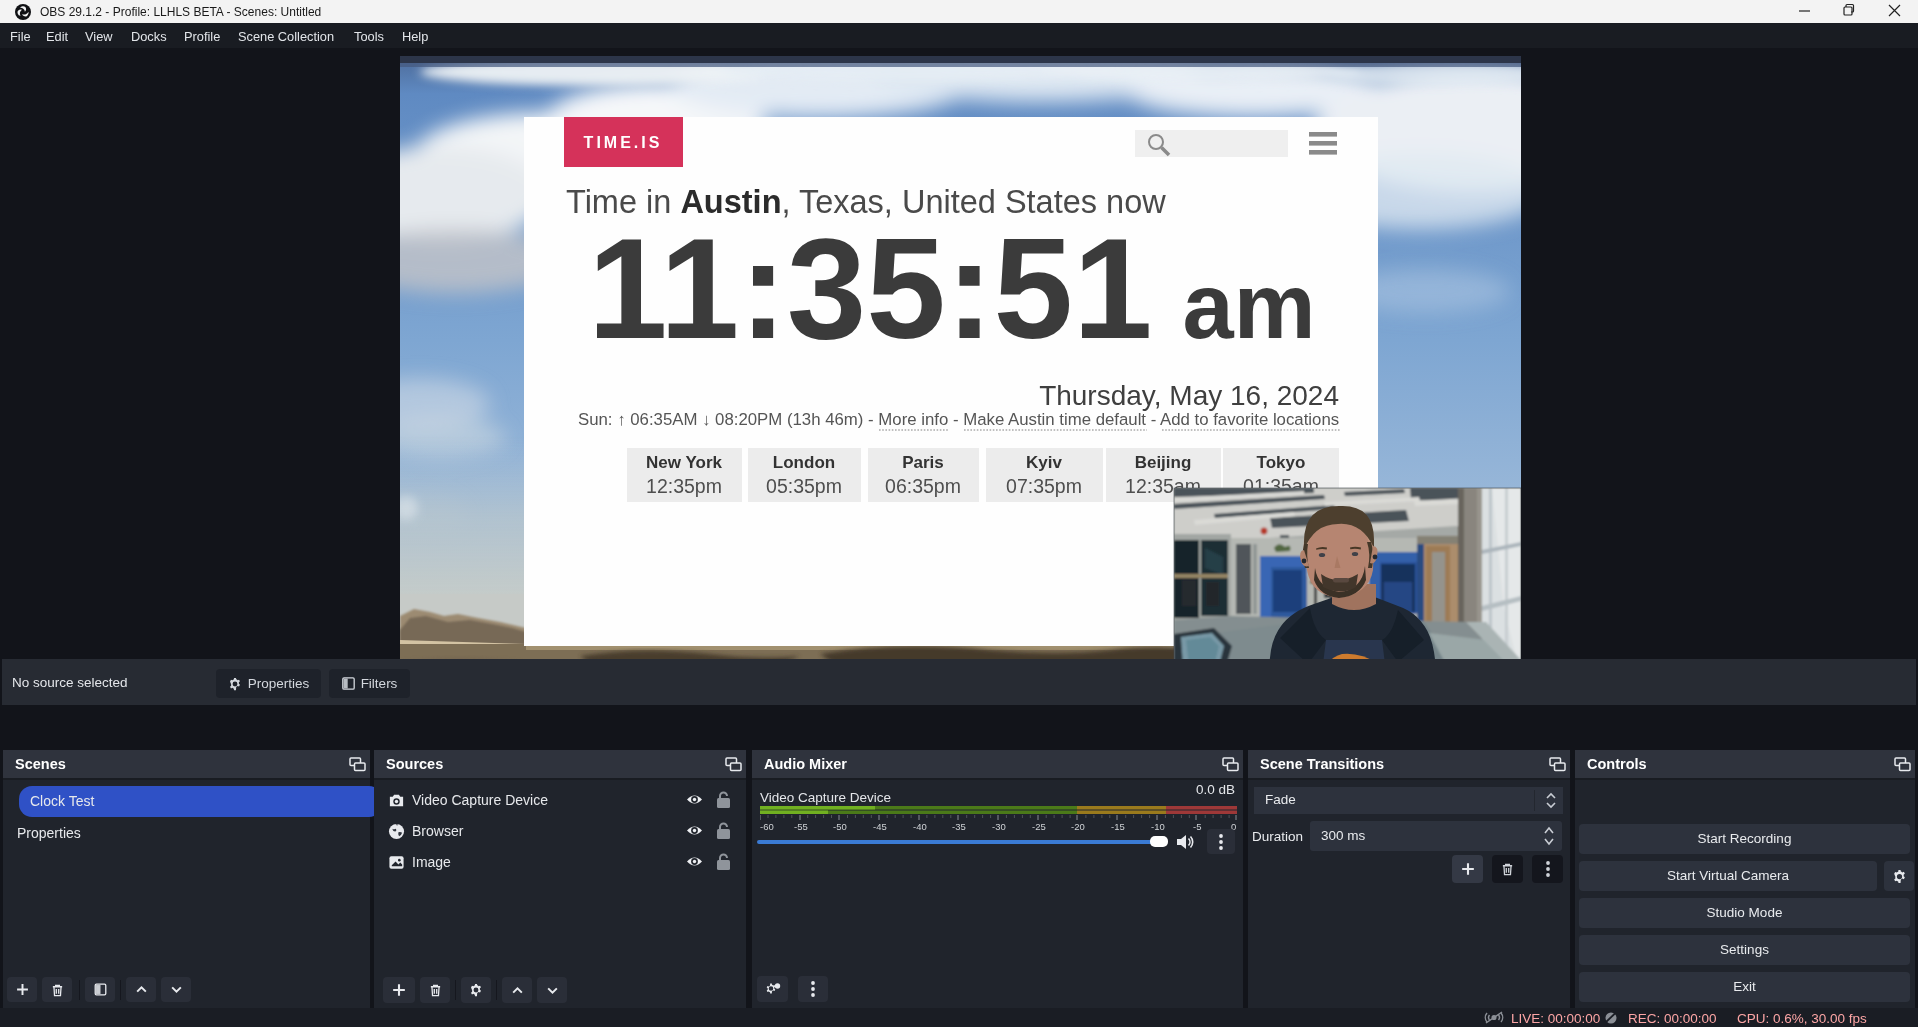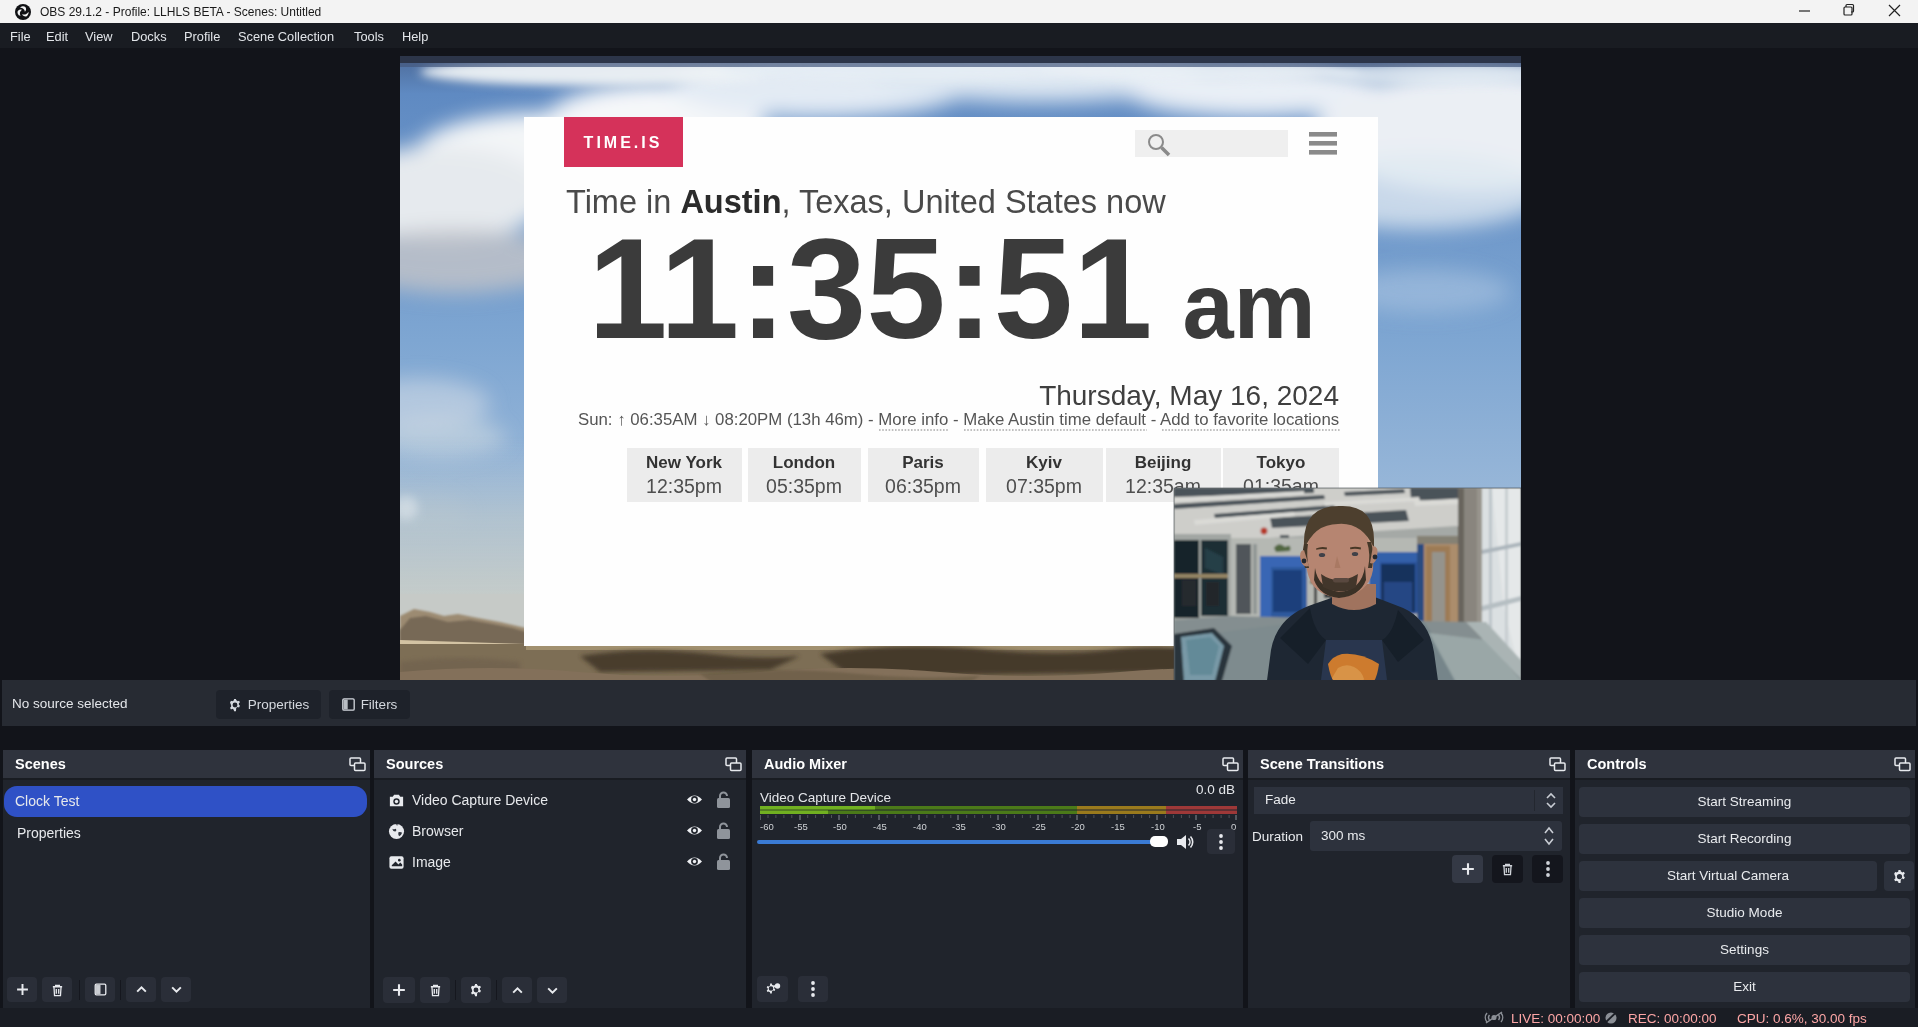--- a/index.html
+++ b/index.html
@@ -11,21 +11,21 @@
 #titlebar { position:absolute; left:0; top:0; width:1918px; height:23px; background:#f3f3f3; }
 #titletext { position:absolute; left:40px; top:5px; font-size:12px; color:#191919; }
 
 #menubar { position:absolute; left:0; top:23px; width:1918px; height:25px; background:#191c22; color:#e2e5e9; font-size:12.8px; }
 #menubar span { position:absolute; top:6px; }
 
 
 #work { position:absolute; left:0; top:48px; width:1918px; height:961px; background:#12141a; }
 
 
-#srcbar { position:absolute; left:2px; top:680px; width:1914px; height:46px; background:#272b33;padding-left:31px; }
+#srcbar { position:absolute; left:2px; top:659px; width:1914px; height:46px; background:#272b33;padding-left:31px; }
 #srcbar .lbl { position:absolute; left:10px; top:16px; font-size:13.5px; color:#e4e6ea; }
 .tbtn { position:absolute; top:10px; height:29px; background:#1e222a; border-radius:4px; color:#d4d8de; font-size:13.5px; display:flex; align-items:center; justify-content:center; gap:6px; }
 
 
 .panel { position:absolute; top:750px; height:258px; background:#20242c; }
 .ptitle { position:absolute; left:0; top:0; right:0; height:30px; background:#2f333d; border-bottom:2px solid #191c22; }
 .ptitle .t { position:absolute; left:12px; top:6px; font-size:14.5px; font-weight:bold; color:#fff; }
 .pop { position:absolute; right:4px; top:7px; width:17px; height:15px; }
 .listrow { position:absolute; left:0; width:100%; height:31px; font-size:14px; color:#e7e9ec; line-height:31px; }
 .srow-ic { position:absolute; left:14px; top:7px; width:17px; height:17px; }
@@ -344,21 +344,21 @@
   </div>
 
   <div class="panel" id="scenes" style="left:3px;width:367px">
     <div class="ptitle">
         <div class="t">Scenes</div>
       <svg class="pop" viewBox="0 0 17 15">
           <rect x="1" y="1" width="10.5" height="7.5" rx="1" fill="none" stroke="#e8eaee" stroke-width="1.5"></rect>
           <rect x="5.5" y="6" width="10.5" height="7.5" rx="1" fill="#2d313b" stroke="#e8eaee" stroke-width="1.5"></rect>
         </svg>
     </div>
-    <div class="listrow" style="top:36px;background:#2f51c6;border-radius:13px;left:1px;width:363px"><span style="margin-left:11px">Clock Test</span></div>
+    <div class="listrow" style="top:36px;background:#2f51c6;border-radius:13px;left:16px;width:363px"><span style="margin-left:11px">Clock Test</span></div>
     <div class="listrow" style="top:68px"><span style="margin-left:14px">Properties</span></div>
 
     <div class="bbtn" style="left:4px;top:227px;width:30px;height:25px">
         <svg width="13" height="13" viewBox="0 0 12 12">
           <path d="M6 1 V11 M1 6 H11" stroke="#e8eaee" stroke-width="1.8"></path>
         </svg>
       </div>
     <div class="bbtn" style="left:39px;top:227px;width:30px;height:25px">
         <svg width="13" height="14" viewBox="0 0 14 15">
           <path d="M2 4 h10 M5 4 V2.5 h4 V4 M3.2 4.5 l.6 9 h6.4 l.6-9 M5.7 6.5 v5 M8.3 6.5 v5" fill="none" stroke="#e8eaee" stroke-width="1.4"></path>
@@ -659,21 +659,20 @@
 
   <div class="panel" id="controls" style="left:1575px;width:340px">
     <div class="ptitle">
         <div class="t">Controls</div>
       <svg class="pop" viewBox="0 0 17 15">
           <rect x="1" y="1" width="10.5" height="7.5" rx="1" fill="none" stroke="#e8eaee" stroke-width="1.5"></rect>
           <rect x="5.5" y="6" width="10.5" height="7.5" rx="1" fill="#2d313b" stroke="#e8eaee" stroke-width="1.5"></rect>
         </svg>
     </div>
   </div>
-  <div class="cbtn" style="top:787px">Start Streaming</div>
   <div class="cbtn" style="top:824px">Start Recording</div>
   <div class="cbtn" style="top:861px;width:298px">Start Virtual Camera</div>
   <div class="bbtn" style="left:1884px;top:861px;width:30px;height:30px;background:#2d323d">
     <svg width="15" height="15" viewBox="0 0 16 16">
         <path d="M8 5.2 A2.8 2.8 0 1 0 8 10.8 A2.8 2.8 0 0 0 8 5.2 M6.9 1 h2.2 l.3 1.7 a5.6 5.6 0 0 1 1.5.9 l1.7-.6 1.1 1.9-1.3 1.1 a5.6 5.6 0 0 1 0 1.8 l1.3 1.1-1.1 1.9-1.7-.6 a5.6 5.6 0 0 1-1.5.9 L9.1 15 H6.9 l-.3-1.7 a5.6 5.6 0 0 1-1.5-.9 l-1.7.6-1.1-1.9 1.3-1.1 a5.6 5.6 0 0 1 0-1.8 L2.3 5 3.4 3.1 l1.7.6 a5.6 5.6 0 0 1 1.5-.9 Z" fill="#e8eaee"></path>
       </svg>
   </div>
   <div class="cbtn" style="top:898px">Studio Mode</div>
   <div class="cbtn" style="top:935px">Settings</div>
   <div class="cbtn" style="top:972px">Exit</div>

